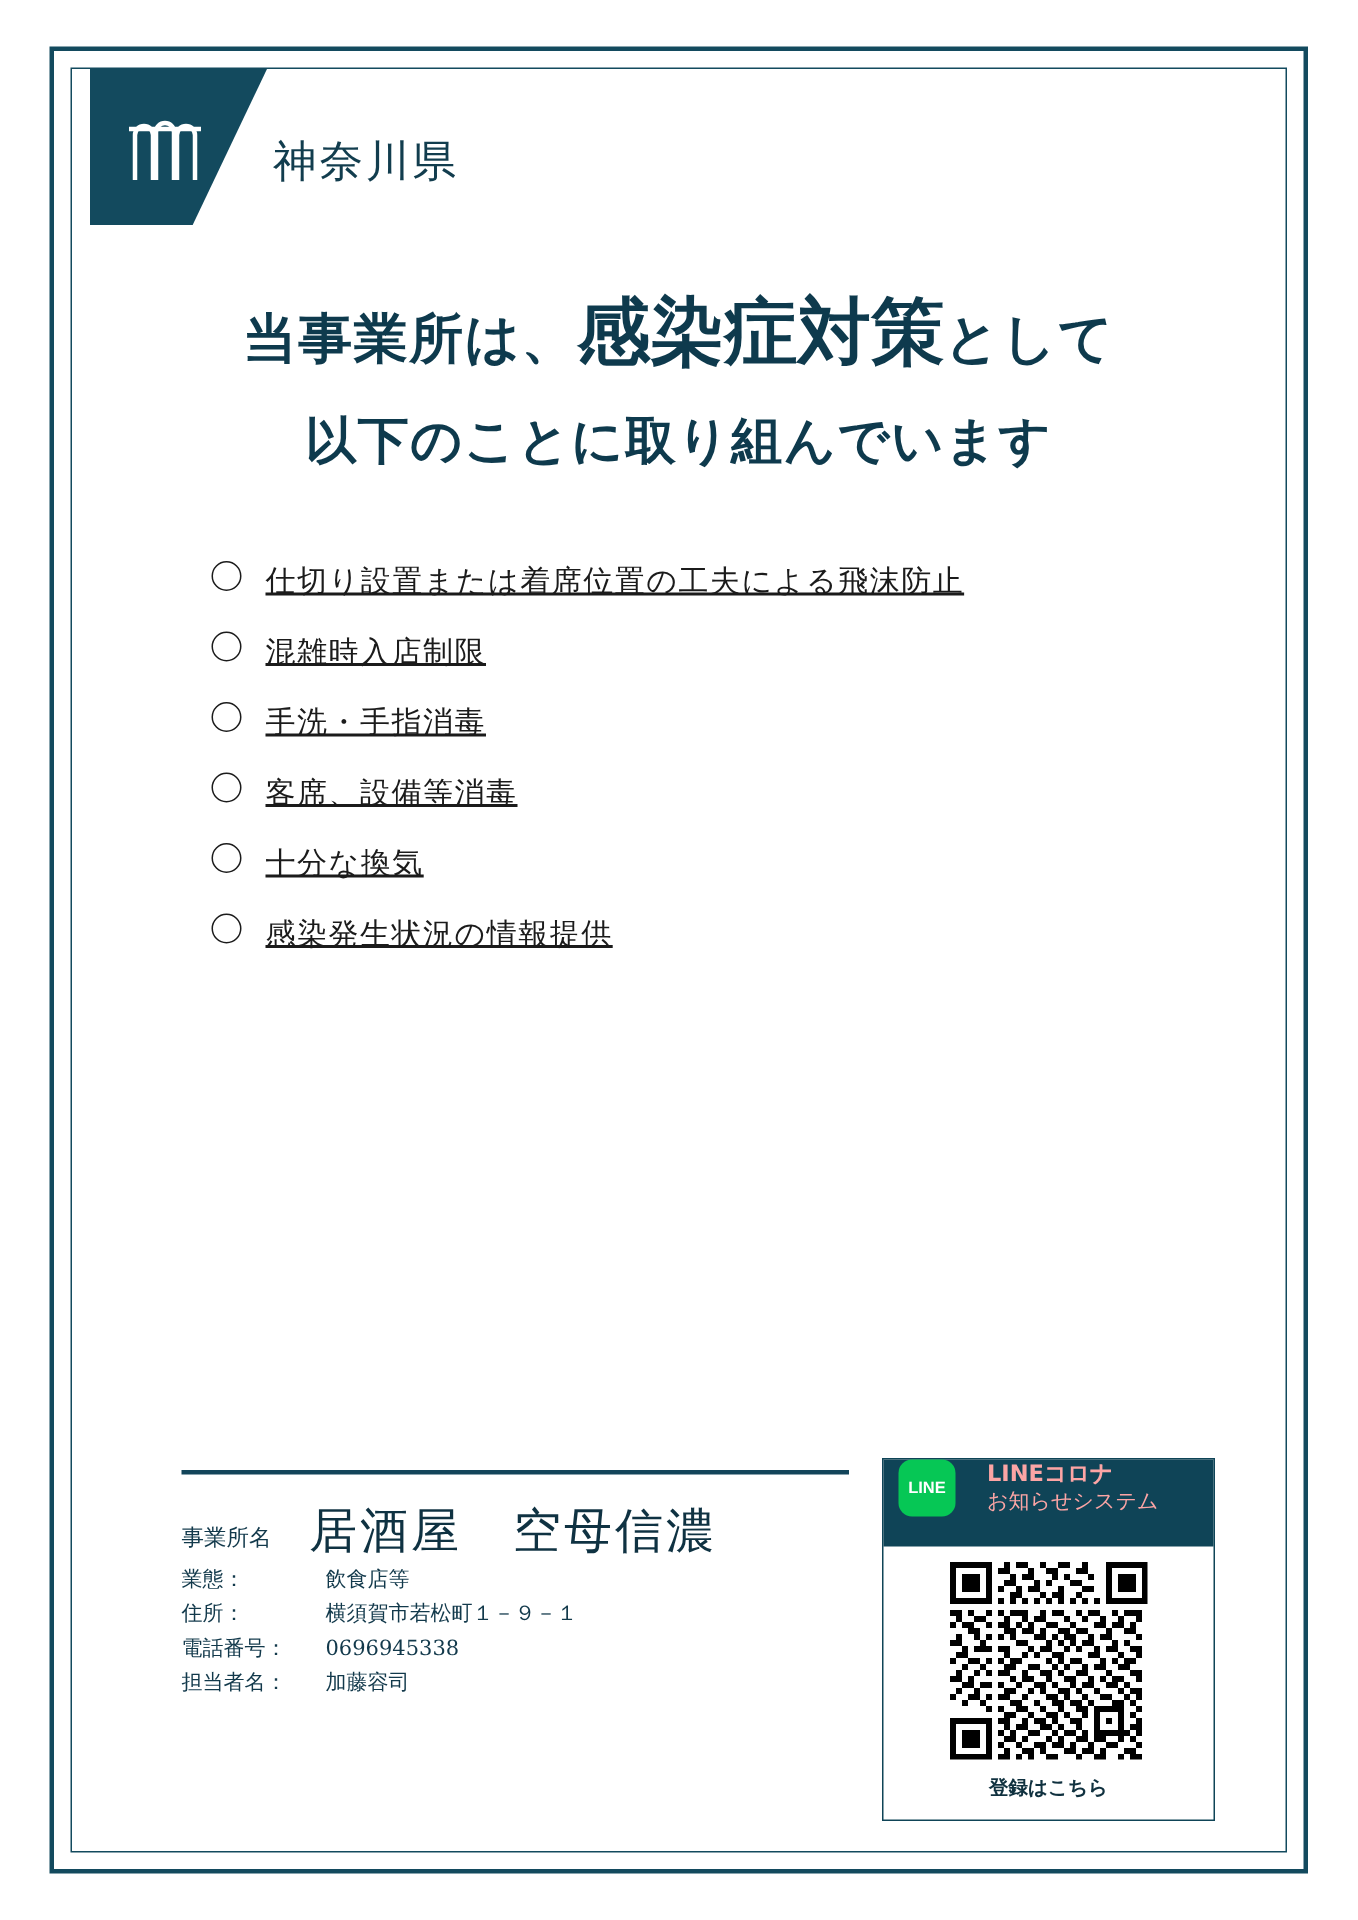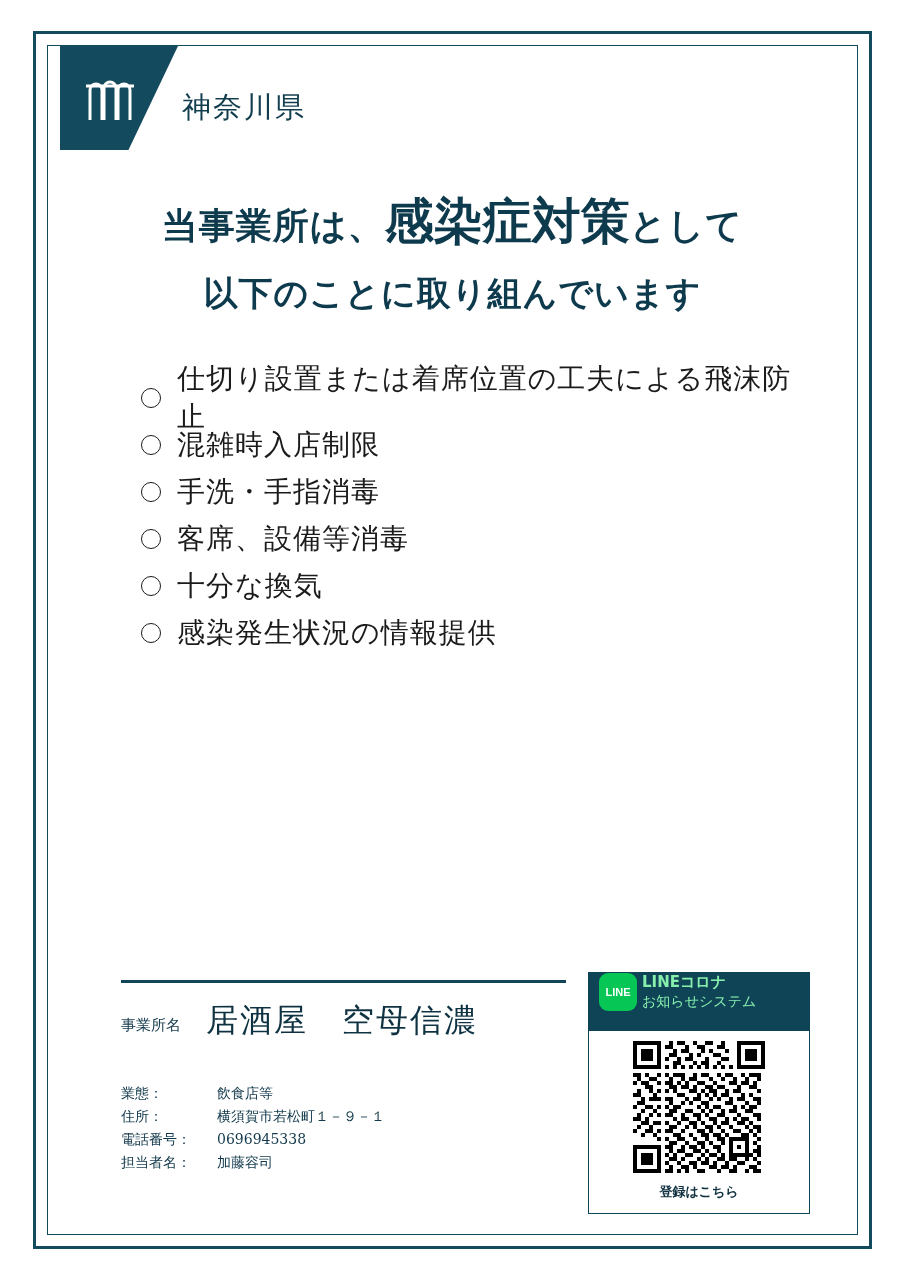--- a/index.html
+++ b/index.html
@@ -103,26 +103,27 @@
 
   
   .measures {
     position: absolute;
     left: 105px;
     top: 340px;
     width: 660px;
   }
   .measure {
     display: flex;
-    align-items: center;
+    align-items: flex-start;
     height: 47px;
-    font-size: 28px;
+    font-size: 20px;
     color: #1b1b1b;
     font-family: "DejaVu Serif", "Liberation Serif", serif;
     letter-spacing: 1px;
+    text-decoration: underline;
   }
   .measure .bullet {
     display: inline-block;
     width: 18px;
     height: 18px;
     border: 1.6px solid #1b1b1b;
     border-radius: 50%;
     margin-right: 16px;
     flex: none;
   }
@@ -149,21 +150,21 @@
     left: 170px;
     top: 965px;
     font-size: 32px;
     color: #0f3242;
     font-family: "DejaVu Serif", "Liberation Serif", serif;
     letter-spacing: 2px;
   }
   .detail-table {
     position: absolute;
     left: 85px;
-    top: 1048px;
+    top: 1008px;
     font-size: 14px;
     color: #12394b;
     font-family: "DejaVu Serif", "Liberation Serif", serif;
     line-height: 23px;
   }
   .detail-row {
     display: flex;
   }
   .detail-key {
     width: 96px;
@@ -200,22 +201,22 @@
     color: #ffffff;
     font-size: 11px;
     font-weight: 700;
     display: flex;
     align-items: center;
     justify-content: center;
     flex: none;
     font-family: "Liberation Sans", sans-serif;
   }
   .line-title {
-    color: #86efac;
-    margin-left: 5px;
+    color: #fca5a5;
+    margin-left: 21px;
     font-size: 15px;
     line-height: 19px;
     font-family: "DejaVu Sans", "Liberation Sans", sans-serif;
     font-weight: 700;
   }
   .line-title .l2 { font-weight: 400; font-size: 14px; }
   .qr {
     position: absolute;
     left: 50%;
     transform: translateX(-50%);

